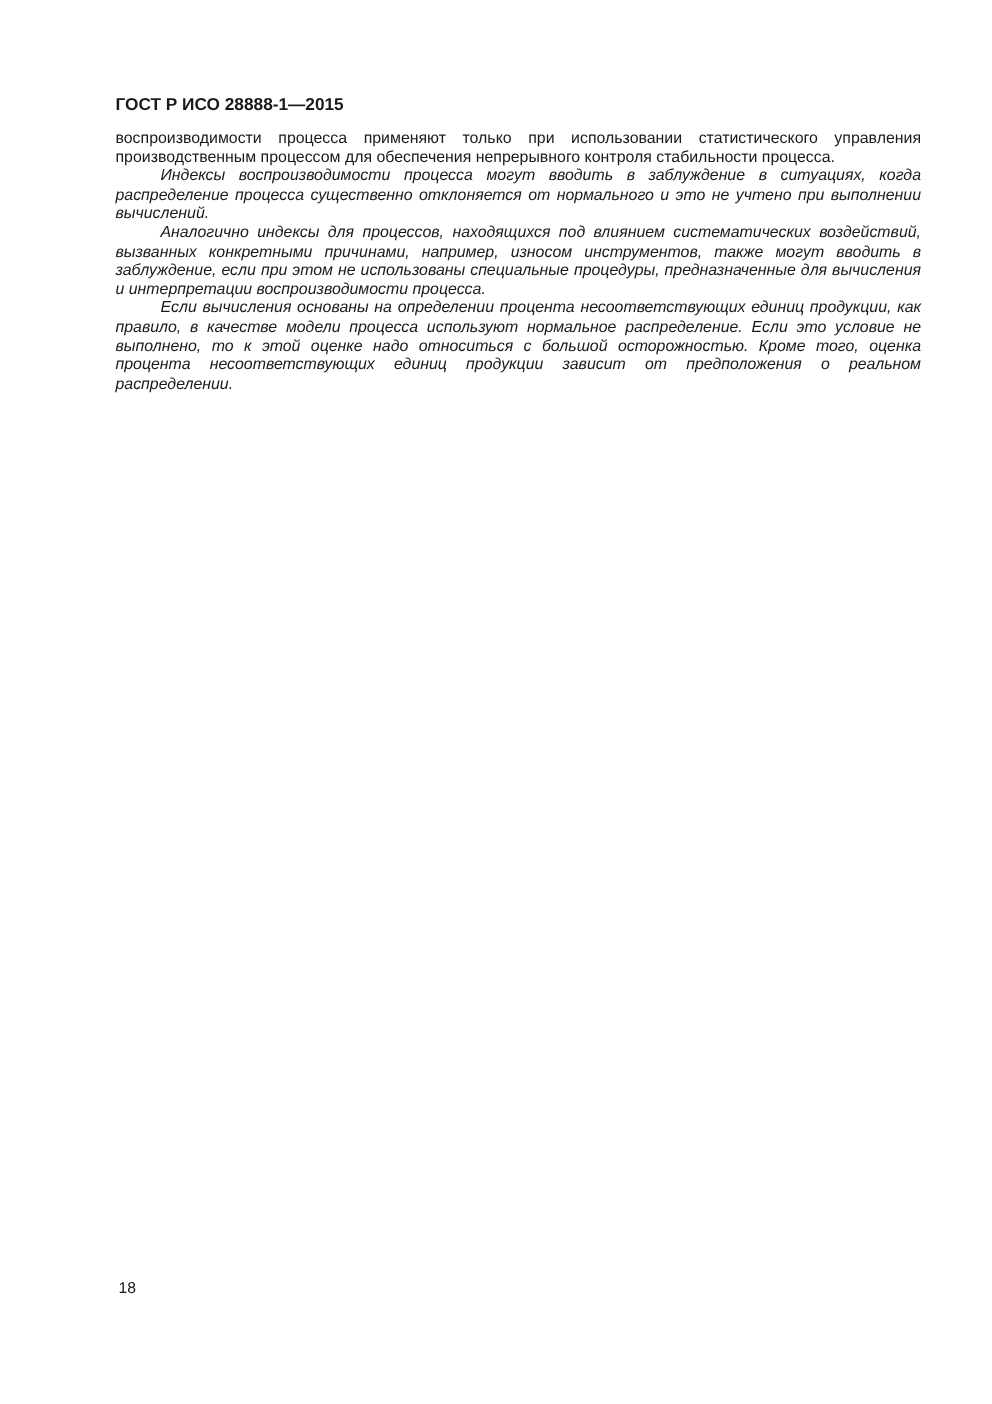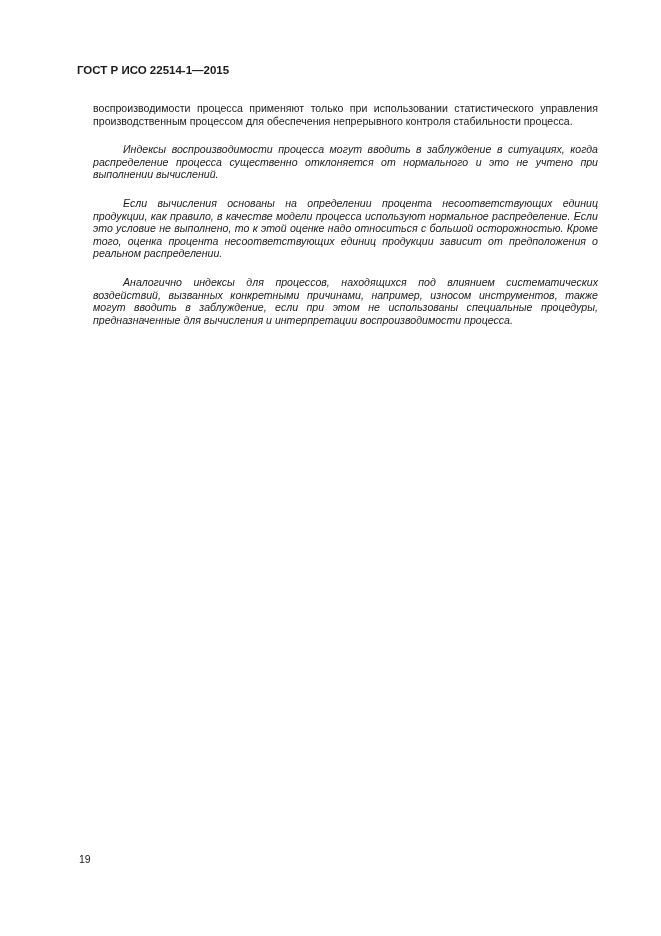--- a/index.html
+++ b/index.html
@@ -1,28 +1,28 @@
 <!DOCTYPE html>
 <html><head>
 <meta charset="utf-8">
 <style>
   html, body { margin: 0; padding: 0; background: #ffffff; }
   body { width: 661px; height: 936px; position: relative; overflow: hidden;
          font-family: "Liberation Sans", sans-serif; color: #1a1a1a; }
   .header { position: absolute; left: 77px; top: 64px; font-weight: bold; font-size: 11.5px; letter-spacing: 0; }
   .body-text { position: absolute; left: 77px; top: 86px; width: 537px; font-size: 10.6px; line-height: 12.6px; }
-  .para { margin: 16px; text-align: justify; text-indent: 0; }
+  .para { margin: 0; text-align: justify; text-indent: 0; }
   .para.indent { text-indent: 30px; font-style: italic; }
   .page-num { position: absolute; left: 79px; top: 853px; font-size: 10.5px; }
 </style>
 </head>
 <body>
 
-<div class="header">ГОСТ Р ИСО 22514-1—2015</div>
+<div class="header">ГОСТ Р ИСО 28888-1—2015</div>
 
 <div class="body-text">
   <p class="para">воспроизводимости процесса применяют только при использовании статистического управления производственным процессом для обеспечения непрерывного контроля стабильности процесса.</p>
   <p class="para indent">Индексы воспроизводимости процесса могут вводить в заблуждение в ситуациях, когда распределение процесса существенно отклоняется от нормального и это не учтено при выполнении вычислений.</p>
+  <p class="para indent">Аналогично индексы для процессов, находящихся под влиянием систематических воздействий, вызванных конкретными причинами, например, износом инструментов, также могут вводить в заблуждение, если при этом не использованы специальные процедуры, предназначенные для вычисления и интерпретации воспроизводимости процесса.</p>
   <p class="para indent">Если вычисления основаны на определении процента несоответствующих единиц продукции, как правило, в качестве модели процесса используют нормальное распределение. Если это условие не выполнено, то к этой оценке надо относиться с большой осторожностью. Кроме того, оценка процента несоответствующих единиц продукции зависит от предположения о реальном распределении.</p>
-  <p class="para indent">Аналогично индексы для процессов, находящихся под влиянием систематических воздействий, вызванных конкретными причинами, например, износом инструментов, также могут вводить в заблуждение, если при этом не использованы специальные процедуры, предназначенные для вычисления и интерпретации воспроизводимости процесса.</p>
 </div>
 
-<div class="page-num">19</div>
+<div class="page-num">18</div>
 
 </body></html>

